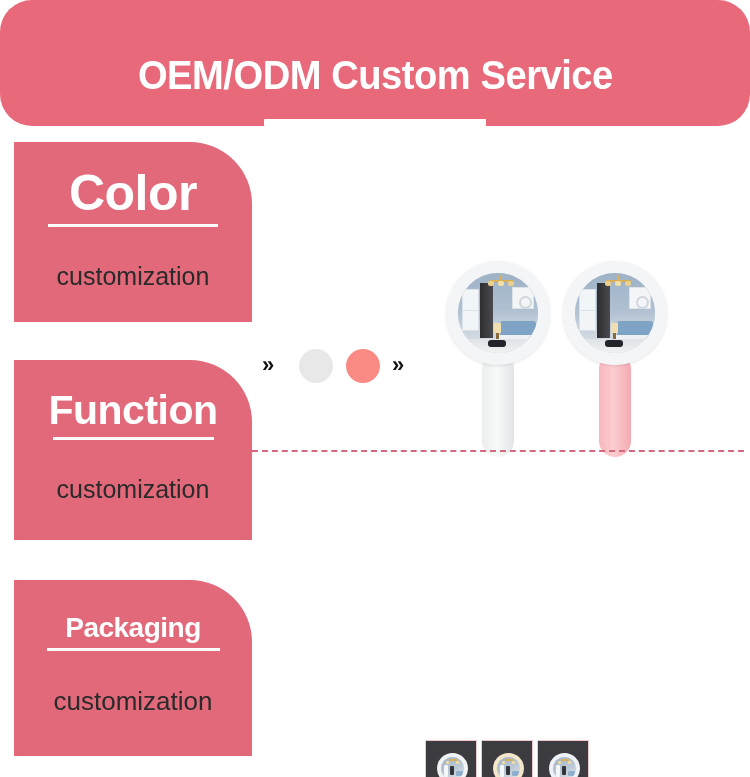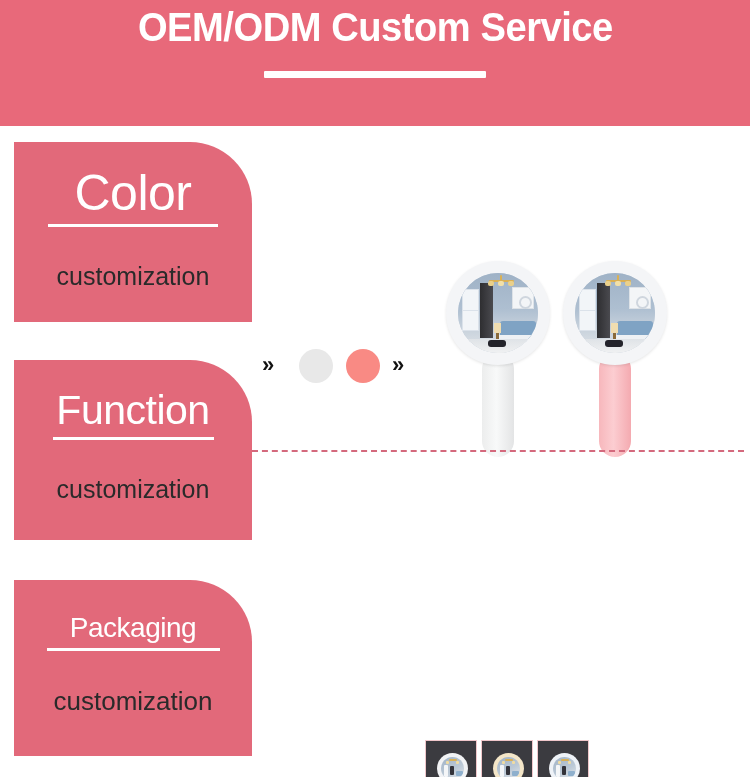--- a/index.html
+++ b/index.html
@@ -8,21 +8,21 @@
     font-family:"Liberation Sans", sans-serif;
     background:#ffffff;
     position:relative;
     overflow:hidden;
   }
 
   
   .header{
     position:absolute; left:0; top:0; width:750px; height:126px;
     background:#e8697a;
-    display:flex; flex-direction:column; align-items:center; justify-content:flex-start;
+    display:flex; flex-direction:column; align-items:center; justify-content:flex-end;border-radius:32px;
   }
   .header-title{
     color:#ffffff;
     font-size:41px;
     font-weight:bold;
     letter-spacing:-0.5px;
     font-family:"Liberation Sans Narrow","Liberation Sans",sans-serif;
     transform:scaleX(0.93);
     margin-top:4px;
   }
@@ -43,21 +43,21 @@
     width:238px; height:180px;
     background:#e2697a;
     border-top-right-radius:62px;
     display:flex; flex-direction:column;
     align-items:center; justify-content:center;
     padding-bottom:6px;
   }
   .row-3 .label-block{ height:176px; }
   .label-main{
     color:#ffffff;
-    font-weight:normal;
+    font-weight:bold;
     line-height:1.0;
     letter-spacing:-0.5px;
     white-space:nowrap;
   }
   .lm-color{ font-size:50px; }
   .lm-function{ font-size:41px; }
   .lm-packaging{ font-size:28px; }
   .label-rule{
     height:3px; background:#ffffff; margin-top:6px; margin-bottom:4px;
   }

